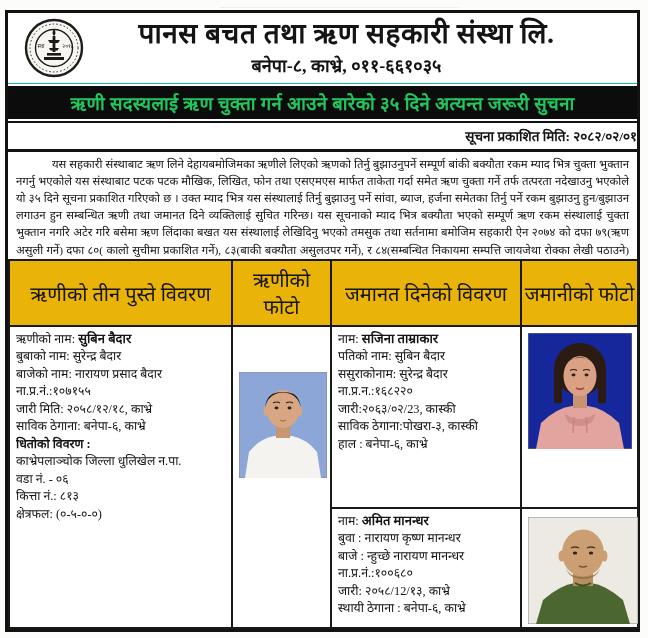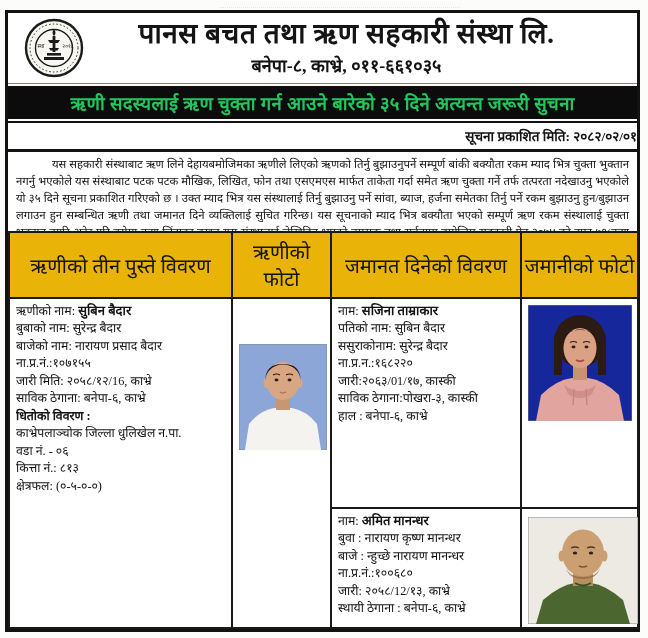--- a/index.html
+++ b/index.html
@@ -33,21 +33,21 @@
   }
   .notice-body {
     padding:4px 8px 2px; font-size:11.4px; line-height:1.5;
     text-align:justify; text-indent:36px; height:141px; overflow:hidden;
   }
   .tapasil { text-align:center; font-weight:bold; font-size:14.5px; padding:0 0 2px; }
   table.sched { width:100%; border-collapse:collapse; table-layout:fixed; flex:1; }
   .sched th, .sched td { border:2px solid #191919; }
   .sched th { font-size:20px; font-weight:normal; padding:5px 2px; background:#eab308; }
   .sched td { vertical-align:top; padding:3px 6px; font-size:12.3px; line-height:1.42; }
-  .sched tr.r1 td.rcell { height:210px; }
+  .sched tr.r1 td.rcell { height:182px; }
   .ln { white-space:nowrap; overflow:hidden; }
   .nm { font-weight:bold; font-size:13px;text-align:center; }
   .bold { font-weight:bold;font-family:Liberation Serif, serif; }
   .photo-cell { text-align:center; }
   .ph { display:block; margin:0 auto; }
   .ph-borrower { margin-top:42px; }
   .ph-g1 { margin-top:3px; }
   .ph-g2 { margin-top:5px; }
 </style>
 </head>
@@ -101,21 +101,21 @@
         <th>ऋणीको फोटो</th>
         <th>जमानत दिनेको विवरण</th>
         <th>जमानीको फोटो</th>
       </tr>
       <tr class="r1">
         <td rowspan="2">
           <div class="ln"><span>ऋणीको नाम:</span> <span class="nm">सुबिन बैदार</span></div>
           <div class="ln">बुबाको नाम: सुरेन्द्र बैदार</div>
           <div class="ln">बाजेको नाम: नारायण प्रसाद बैदार</div>
           <div class="ln">ना.प्र.नं.:१०७१५५</div>
-          <div class="ln">जारी मिति: २०५८/१२/16, काभ्रे</div>
+          <div class="ln">जारी मिति: २०५८/१२/१८, काभ्रे</div>
           <div class="ln">साविक ठेगाना: बनेपा-६, काभ्रे</div>
           <div class="ln bold">धितोको विवरण :</div>
           <div class="ln">काभ्रेपलाञ्चोक जिल्ला धुलिखेल न.पा.</div>
           <div class="ln">वडा नं. - ०६</div>
           <div class="ln">कित्ता नं.: ८१३</div>
           <div class="ln">क्षेत्रफल: (०-५-०-०)</div>
         </td>
         <td rowspan="2" class="photo-cell">
           <svg class="ph ph-borrower" width="88" height="106" viewBox="0 0 88 106">
             <rect width="88" height="106" fill="#8CA6D8"></rect>
@@ -131,21 +131,21 @@
             <path d="M34,31 q3.5,-2 7,0" stroke="#2d211a" stroke-width="1.2" fill="none"></path>
             <path d="M47,31 q3.5,-2 7,0" stroke="#2d211a" stroke-width="1.2" fill="none"></path>
             <path d="M41,48 q3,2 6,0" stroke="#a8744f" stroke-width="1.4" fill="none"></path>
           </svg>
         </td>
         <td class="rcell">
           <div class="ln"><span>नाम:</span> <span class="nm">सजिना ताम्राकार</span></div>
           <div class="ln">पतिको नाम: सुबिन बैदार</div>
           <div class="ln">ससुराकोनाम: सुरेन्द्र बैदार</div>
           <div class="ln">ना.प्र.न.:१६८२२०</div>
-          <div class="ln">जारी:२०६३/01/१७, कास्की</div>
+          <div class="ln">जारी:२०६३/०२/23, कास्की</div>
           <div class="ln">साविक ठेगाना:पोखरा-३, कास्की</div>
           <div class="ln">हाल : बनेपा-६, काभ्रे</div>
         </td>
         <td class="rcell photo-cell">
           <svg class="ph ph-g1" width="104" height="116" viewBox="0 0 104 116">
             <rect width="104" height="116" fill="#16279B"></rect>
             <rect x="0" y="0" width="104" height="116" fill="none" stroke="#777" stroke-width="1"></rect>
             <ellipse cx="52" cy="36" rx="26" ry="26" fill="#2B1B12"></ellipse>
             <path d="M26,36 h8 v34 h-8 Z M70,36 h8 v34 h-8 Z" fill="#2B1B12"></path>
             <path d="M8,116 L13,90 Q28,75 44,73 L60,73 Q76,75 91,90 L96,116 Z" fill="#E2A49F"></path>

